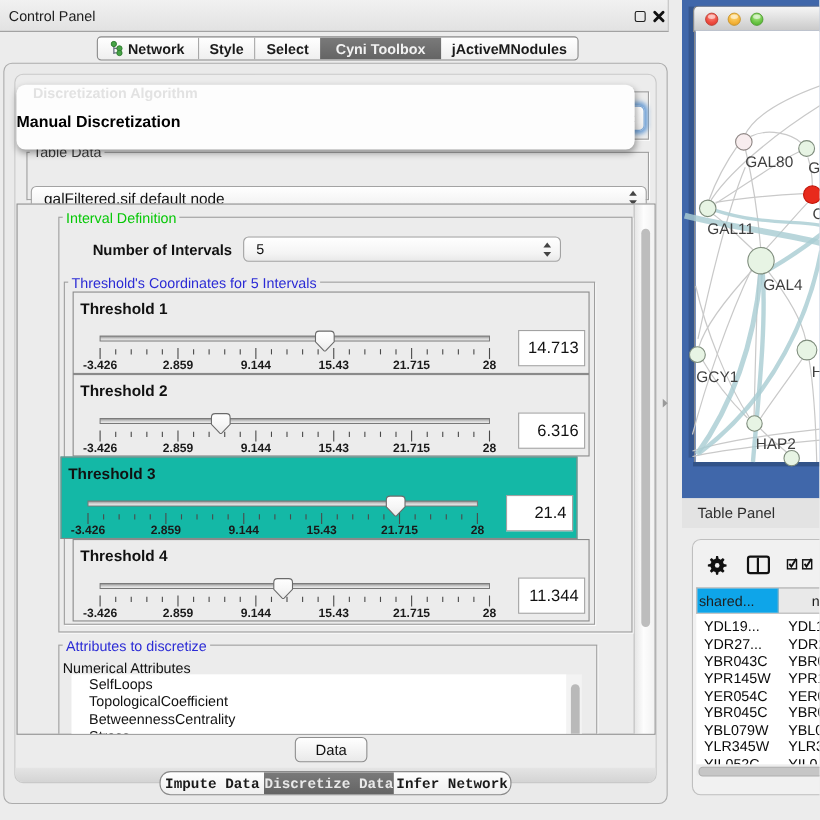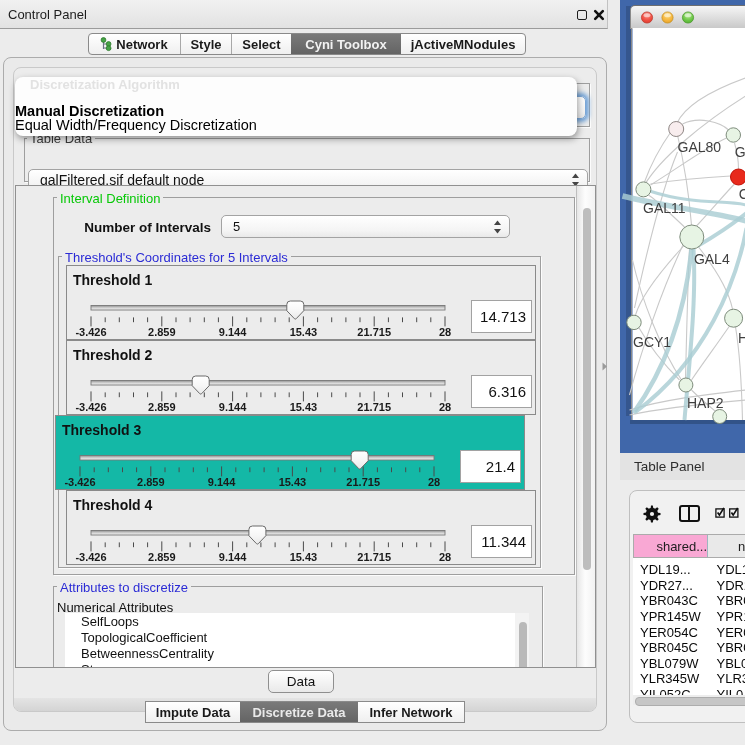--- a/index.html
+++ b/index.html
@@ -301,30 +301,29 @@
     <div style="padding-left:16px;height:16.2px;display:flex;align-items:center;">TopologicalCoefficient</div>
     <div style="padding-left:16px;height:16.2px;display:flex;align-items:center;">BetweennessCentrality</div>
     <div style="padding-left:16px;height:16.2px;display:flex;align-items:center;">Stress</div>
   </div>
   <div class="abs" style="left:499px;top:427px;width:14px;height:60px;background:#F3F3F3;"></div>
   <div class="abs" style="left:502.5px;top:436px;width:8.5px;height:55px;background:#B9B9B9;border-radius:4px;"></div>
 </div>
 
 <div class="abs" style="left:268px;top:670px;width:64px;height:21px;border:1px solid #8F8F8F;border-radius:5px;background:linear-gradient(#FFFFFF,#E9E9E9);display:flex;align-items:center;justify-content:center;font-size:13.5px;color:#111;">Data</div>
 
-<div class="abs" style="left:145px;top:701px;width:318px;height:20px;border:1px solid #8A8A8A;border-radius:0;background:linear-gradient(#FFFFFF,#EFEFEF);display:flex;font-size:13px;font-weight:bold;color:#1A1A1A;overflow:hidden;white-space:nowrap;">
+<div class="abs" style="left:145px;top:701px;width:318px;height:20px;border:1px solid #8A8A8A;border-radius:10px;background:linear-gradient(#FFFFFF,#EFEFEF);display:flex;font-size:13px;font-weight:bold;color:#1A1A1A;overflow:hidden;white-space:nowrap;font-family:Liberation Mono, monospace;">
   <div style="width:94px;display:flex;align-items:center;justify-content:center;">Impute Data</div>
   <div style="width:118px;display:flex;align-items:center;justify-content:center;background:linear-gradient(#7A7A7A,#646464);color:#E9E9E9;">Discretize Data</div>
   <div style="flex:1;display:flex;align-items:center;justify-content:center;">Infer Network</div>
 </div>
 
 <div class="abs" style="left:15px;top:77px;width:562px;height:59px;background:#FDFDFD;border-radius:8px;box-shadow:1px 3px 7px rgba(0,0,0,0.38);z-index:60;overflow:hidden;">
   <div class="abs" style="left:15px;top:0;height:13px;font-size:13px;font-weight:bold;color:#E2E2E2;">Discretization Algorithm</div>
   <div class="abs" style="left:0px;top:26px;height:15px;display:flex;align-items:center;font-size:14.5px;font-weight:bold;color:#000;">Manual Discretization</div>
-  <div class="abs" style="left:0px;top:40.5px;height:15px;display:flex;align-items:center;font-size:14.5px;color:#000;">Equal Width/Frequency Discretization</div>
 </div>
 
 <svg class="abs" style="left:601px;top:362px;" width="7" height="9" viewBox="0 0 7 9">
     <path d="M1.5 0.5 L6 4.5 L1.5 8.5 Z" fill="#9A9A9A"></path>
   </svg>
 
 <div class="abs" style="left:620px;top:0;width:125px;height:453px;background:#4067AA;"></div>
 
 <div class="abs" style="left:626px;top:6px;width:5px;height:410px;background:rgba(20,35,60,0.25);"></div>
 <div class="abs" style="left:630px;top:420px;width:115px;height:4px;background:rgba(20,35,60,0.30);"></div>
@@ -427,21 +426,21 @@
 <div class="abs" style="left:679px;top:505px;width:17px;height:13px;border:2.2px solid #111;border-radius:3px;"></div>
 <div class="abs" style="left:687.8px;top:506.5px;width:2.4px;height:13px;background:#111;"></div>
 <svg class="abs" style="left:715px;top:507px;" width="26" height="11" viewBox="0 0 26 11">
   <rect x="0.9" y="1.9" width="8.2" height="8.2" fill="none" stroke="#111" stroke-width="1.3"></rect>
   <path d="M2.6 5.6 L4.4 8.1 L8.9 0.9" stroke="#111" stroke-width="1.7" fill="none"></path>
   <rect x="14.7" y="1.9" width="8.2" height="8.2" fill="none" stroke="#111" stroke-width="1.3"></rect>
   <path d="M16.4 5.6 L18.2 8.1 L22.7 0.9" stroke="#111" stroke-width="1.7" fill="none"></path>
 </svg>
 
 <div class="abs" style="left:633px;top:534px;width:112px;height:24px;background:#E9E9E9;border:1px solid #ABABAB;border-right:none;box-sizing:border-box;">
-  <div class="abs" style="left:0;top:0;width:74px;height:22px;background:#f9a8d4;border-right:1px solid #9DB6C0;display:flex;align-items:center;justify-content:flex-end;padding-right:0;box-sizing:border-box;font-size:13px;color:#1E1E1E;">shared...</div>
+  <div class="abs" style="left:0;top:0;width:74px;height:22px;background:#0ea5e9;border-right:1px solid #9DB6C0;display:flex;align-items:center;justify-content:flex-end;padding-right:21px;box-sizing:border-box;font-size:13px;color:#1E1E1E;">shared...</div>
   <div class="abs" style="left:104px;top:0;height:22px;display:flex;align-items:center;font-size:13px;color:#1E1E1E;">na</div>
 </div>
 <div class="abs" style="left:633px;top:558px;width:112px;height:137px;background:#FFFFFF;overflow:hidden;font-size:13px;color:#0A0A0A;">
   <div class="abs" style="left:7px;top:3.9px;height:15.6px;display:flex;align-items:center;">YDL19...</div>
     <div class="abs" style="left:83.5px;top:3.9px;height:15.6px;display:flex;align-items:center;">YDL1</div>
   <div class="abs" style="left:7px;top:19.5px;height:15.6px;display:flex;align-items:center;">YDR27...</div>
     <div class="abs" style="left:83.5px;top:19.5px;height:15.6px;display:flex;align-items:center;">YDR2</div>
   <div class="abs" style="left:7px;top:35.1px;height:15.6px;display:flex;align-items:center;">YBR043C</div>
     <div class="abs" style="left:83.5px;top:35.1px;height:15.6px;display:flex;align-items:center;">YBR0</div>
   <div class="abs" style="left:7px;top:50.7px;height:15.6px;display:flex;align-items:center;">YPR145W</div>

